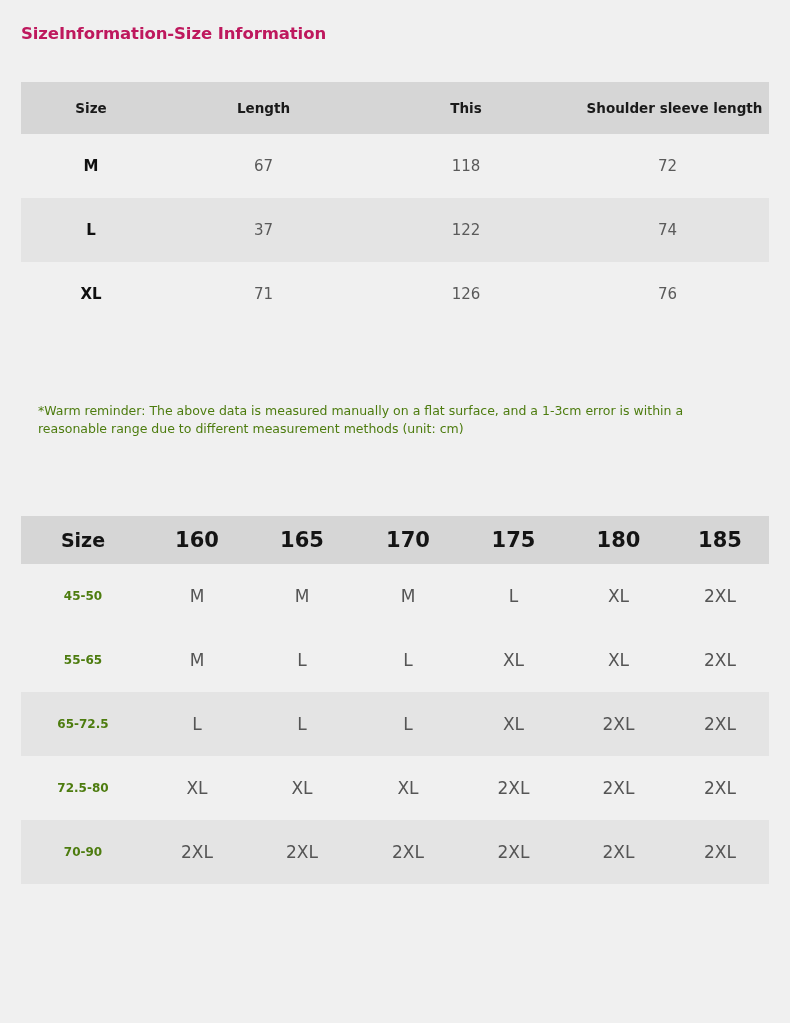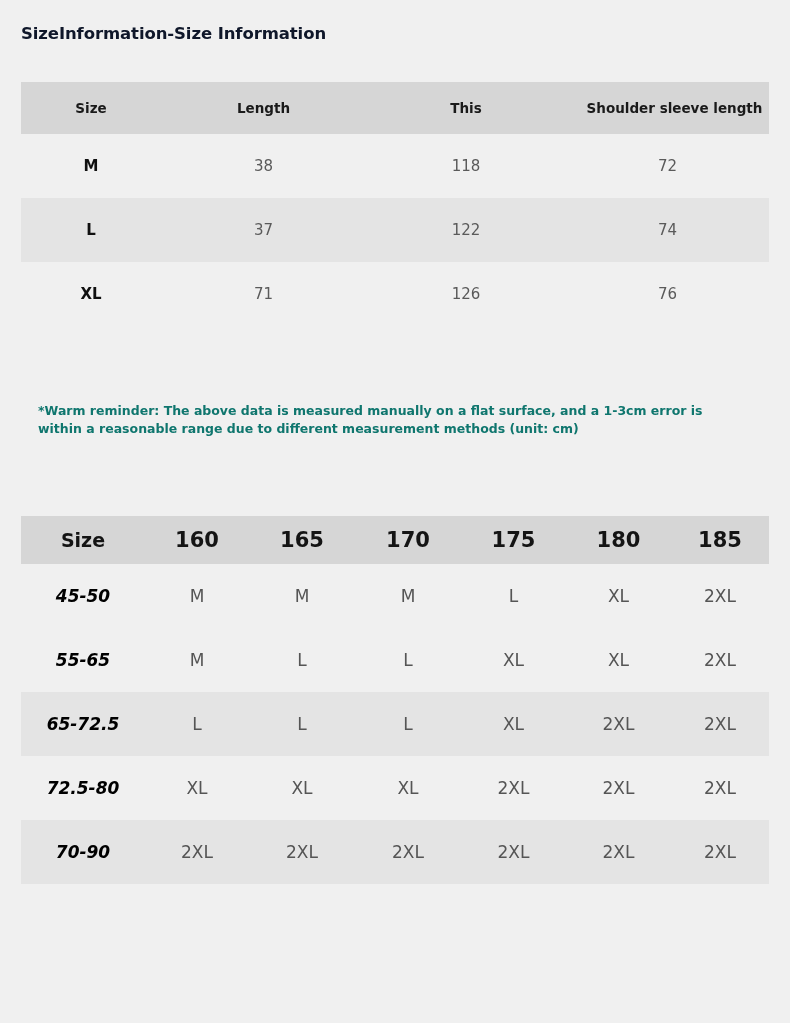--- a/index.html
+++ b/index.html
@@ -19,21 +19,21 @@
     height: 1023px;
     box-sizing: border-box;
   }
 
   
   .section-title {
     position: absolute;
     left: 21px;
     font-size: 16.5px;
     font-weight: bold;
-    color: #0f172a;
+    color: #be185d;
     letter-spacing: -0.1px;
     white-space: nowrap;
   }
   #title-size-information { top: 24px; }
   #title-size-recommendations { top: 456px; }
 
   
   .size-table {
     position: absolute;
     left: 21px;
@@ -94,33 +94,32 @@
   #table-size-recommendations thead th.col-size { font-size: 19px; }
   #table-size-recommendations tbody td {
     height: 64px;
     font-size: 17px;
     color: #555555;
     text-align: center;
     vertical-align: middle;
   }
   #table-size-recommendations tbody td.cell-size {
     font-weight: bold;
-    color: #000000;
-    font-size: 17px;
-    font-style: italic;
+    color: #4d7c0f;
+    font-size: 12px;
   }
   #table-size-recommendations tbody tr.row-odd td { background: #f0f0f0; }
   #table-size-recommendations tbody tr.row-even td { background: #e4e4e4; }
 
   
   .reminder {
     position: absolute;
     font-size: 12.5px;
-    font-weight: bold;
-    color: #0f766e;
+    font-weight: normal;
+    color: #4d7c0f;
     line-height: 1.45;
   }
   #reminder-top {
     left: 38px;
     top: 402px;
     width: 712px;
   }
   #reminder-bottom {
     left: 68px;
     top: 962px;
@@ -139,21 +138,21 @@
       <tr>
         <th class="col-size" style="width:140px">Size</th>
         <th class="col-mid" style="width:205px">Length</th>
         <th class="col-mid" style="width:200px">This</th>
         <th class="col-last" style="width:203px">Shoulder sleeve length</th>
       </tr>
     </thead>
     <tbody>
       <tr class="row-odd">
         <td class="cell-size">M</td>
-        <td>38</td>
+        <td>67</td>
         <td>118</td>
         <td>72</td>
       </tr>
       <tr class="row-even">
         <td class="cell-size">L</td>
         <td>37</td>
         <td>122</td>
         <td>74</td>
       </tr>
       <tr class="row-odd">

